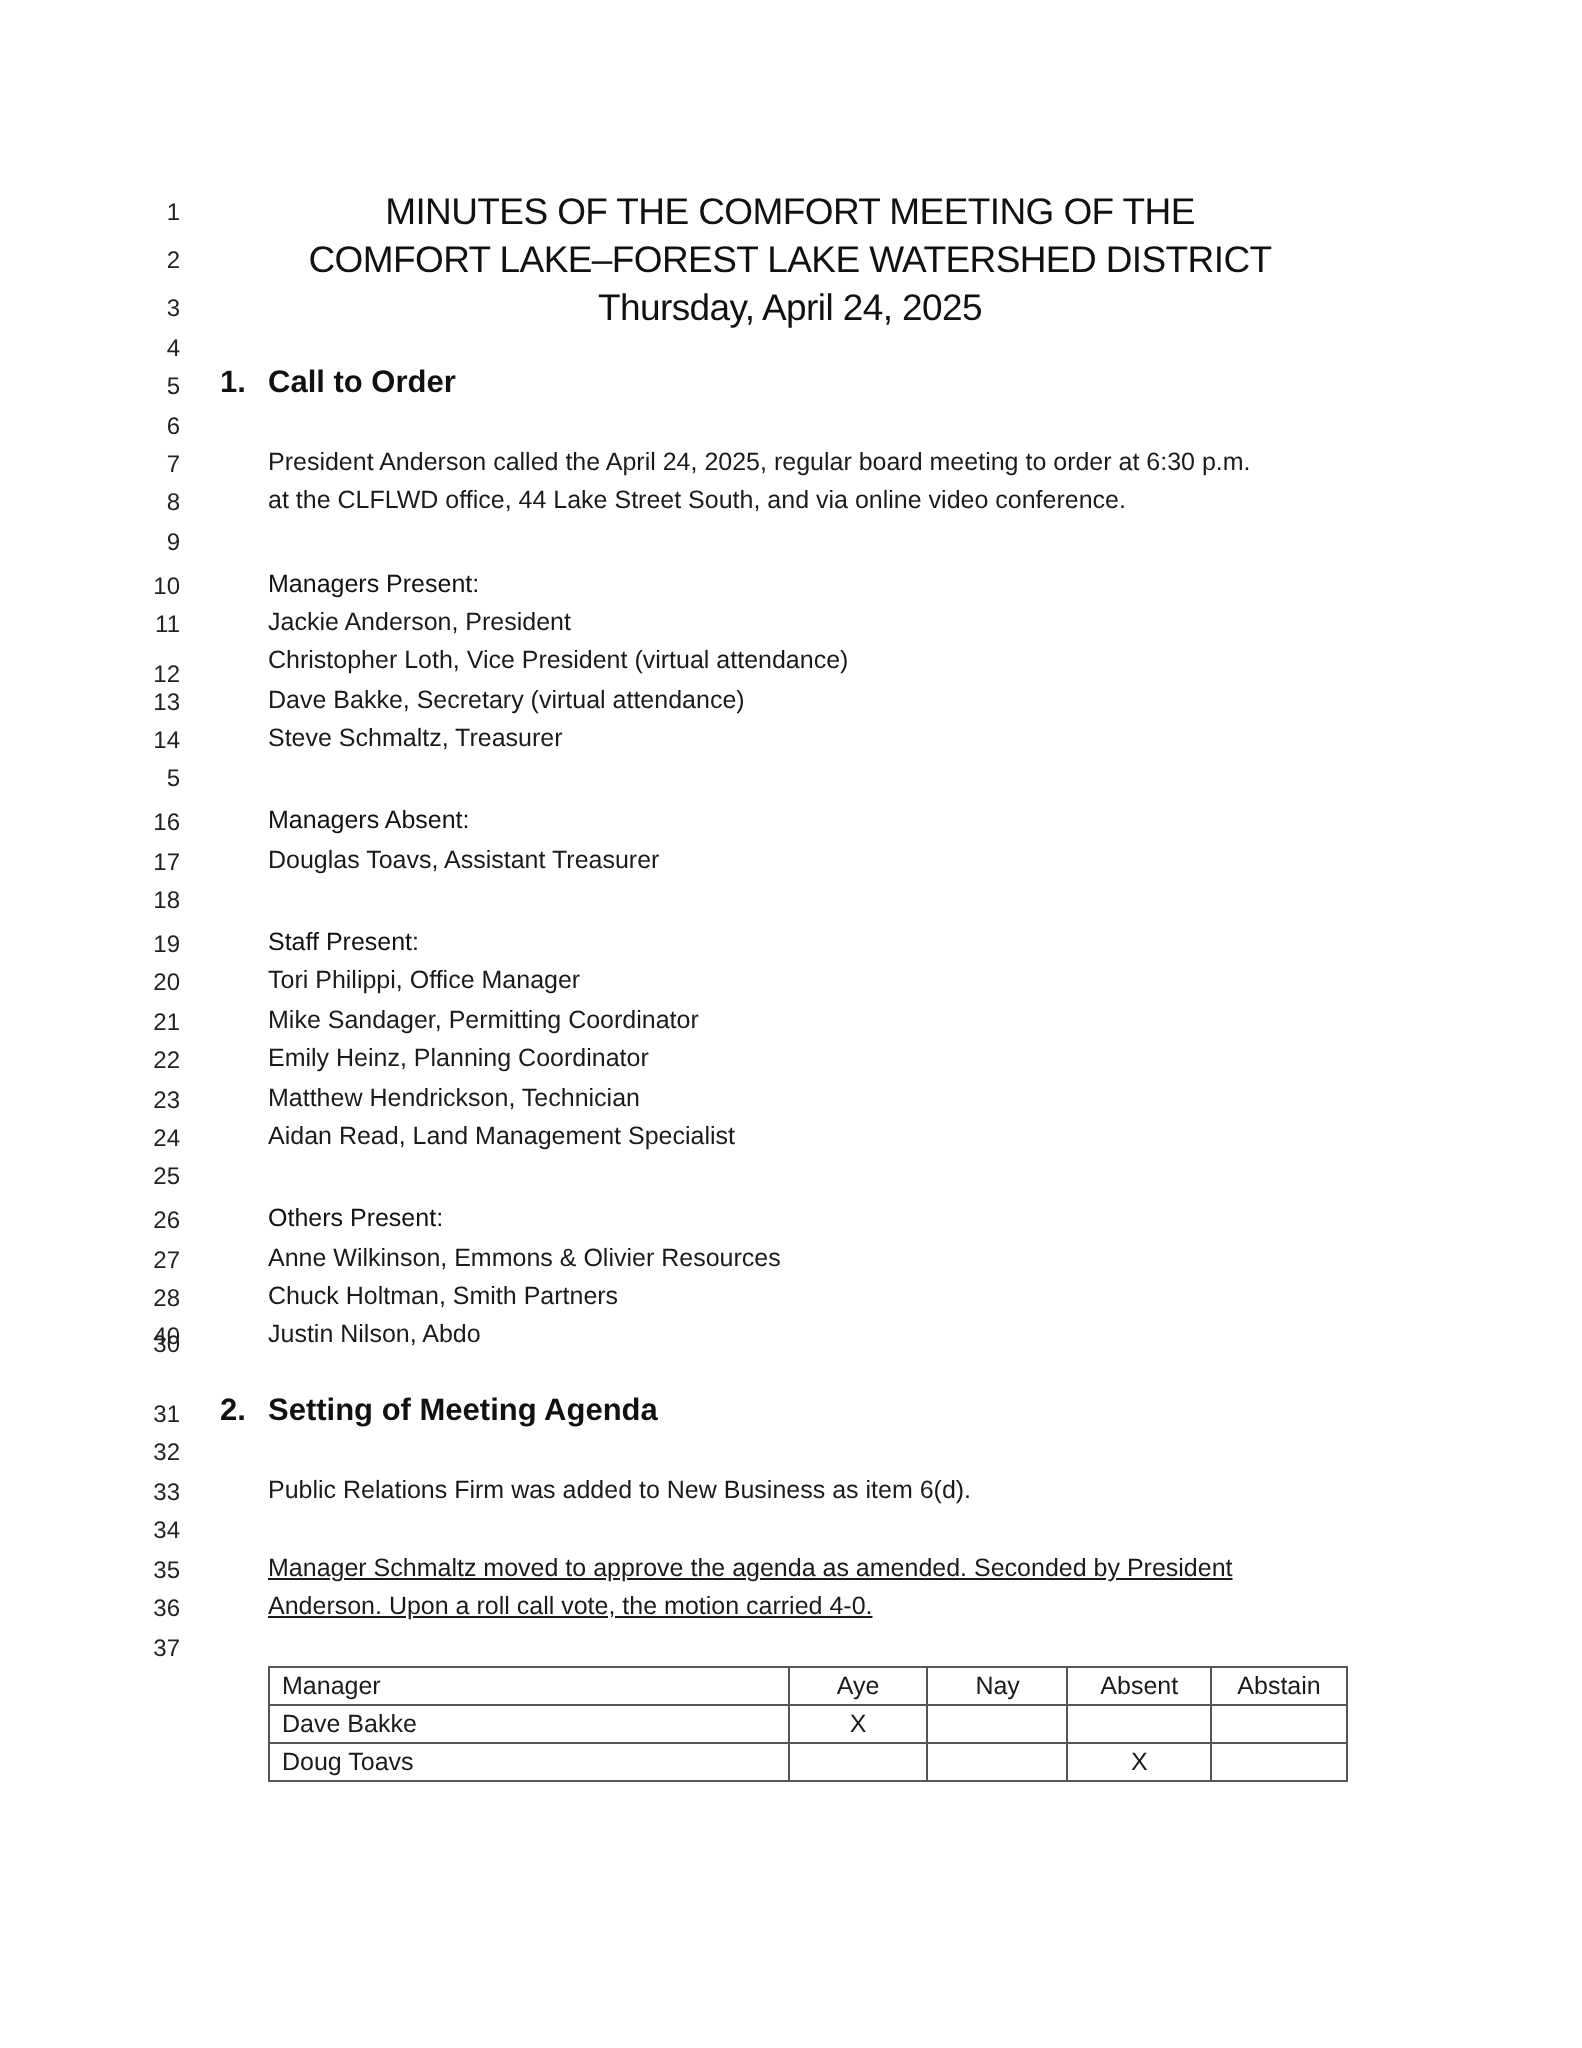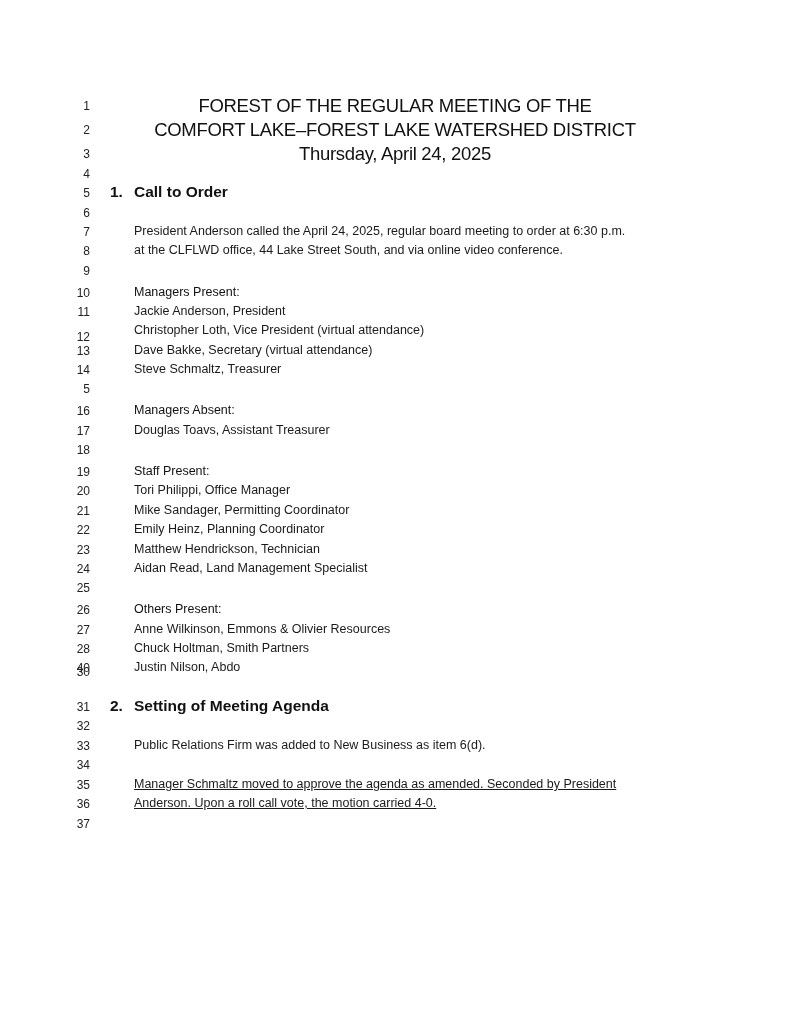--- a/index.html
+++ b/index.html
@@ -62,21 +62,21 @@
   <div class="ln" style="top:700px">31</div>
   <div class="ln" style="top:719px">32</div>
   <div class="ln" style="top:739px">33</div>
   <div class="ln" style="top:758px">34</div>
   <div class="ln" style="top:778px">35</div>
   <div class="ln" style="top:797px">36</div>
   <div class="ln" style="top:817px">37</div>
 </div>
 
 <div>
-  <div class="title" style="top:95px">FOREST OF THE REGULAR MEETING OF THE</div>
+  <div class="title" style="top:95px">MINUTES OF THE COMFORT MEETING OF THE</div>
   <div class="title" style="top:119px">COMFORT LAKE–FOREST LAKE WATERSHED DISTRICT</div>
   <div class="title" style="top:143px">Thursday, April 24, 2025</div>
 </div>
 
 <div>
   <div class="sec-num" style="top:183px">1.</div>
   <div class="sec-title" style="top:183px">Call to Order</div>
   <div class="txt" style="top:224px">President Anderson called the April 24, 2025, regular board meeting to order at 6:30 p.m.</div>
   <div class="txt" style="top:243px">at the CLFLWD office, 44 Lake Street South, and via online video conference.</div>
 
@@ -104,15 +104,36 @@
 
 <div>
   <div class="sec-num" style="top:697px">2.</div>
   <div class="sec-title" style="top:697px">Setting of Meeting Agenda</div>
   <div class="txt" style="top:738px">Public Relations Firm was added to New Business as item 6(d).</div>
   <div class="txt u" style="top:777px">Manager Schmaltz moved to approve the agenda as amended. Seconded by President</div>
   <div class="txt u" style="top:796px">Anderson. Upon a roll call vote, the motion carried 4-0.</div>
 
   <table class="vote">
     <tbody>
+        <tr>
+      <th class="col0">Manager</th>
+      <th class="c col1">Aye</th>
+      <th class="c col2">Nay</th>
+      <th class="c col3">Absent</th>
+      <th class="c col4">Abstain</th>
+    </tr>
+    <tr>
+      <td class="col0">Dave Bakke</td>
+      <td class="c">X</td>
+      <td class="c"></td>
+      <td class="c"></td>
+      <td class="c"></td>
+    </tr>
+    <tr>
+      <td class="col0">Doug Toavs</td>
+      <td class="c"></td>
+      <td class="c"></td>
+      <td class="c">X</td>
+      <td class="c"></td>
+    </tr>
   </tbody>
     </table>
 </div>
 
 </body></html>

